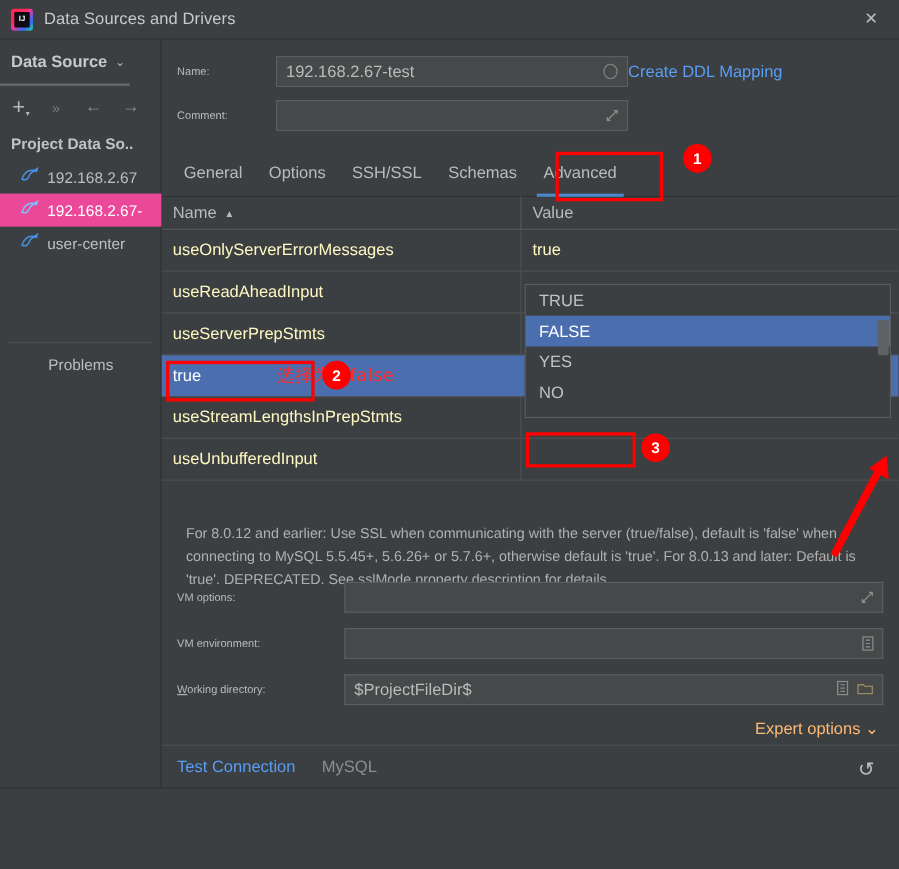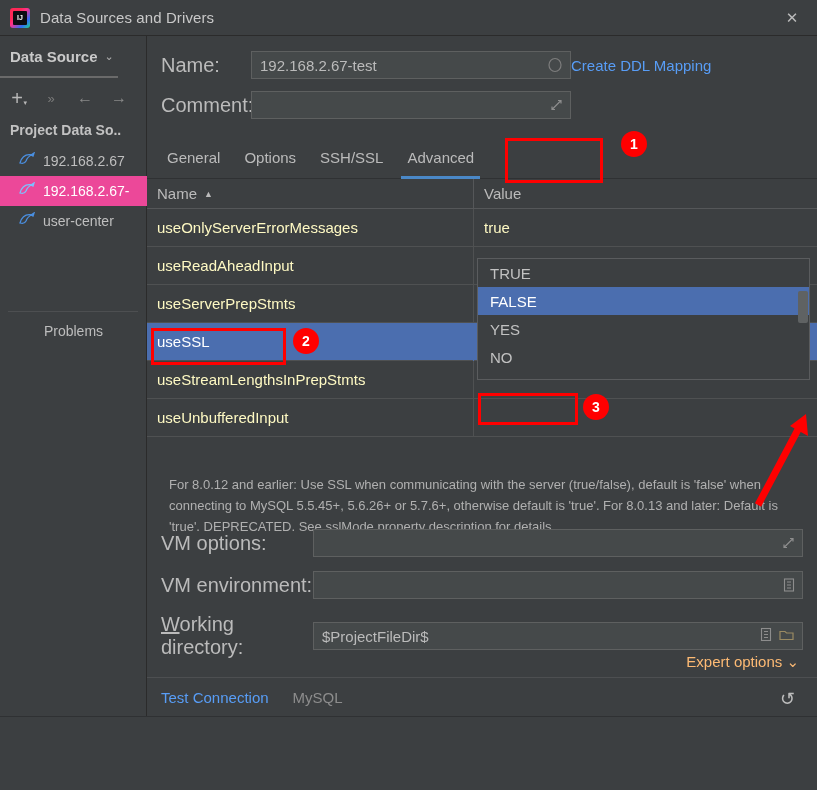--- a/index.html
+++ b/index.html
@@ -104,21 +104,21 @@
     position: absolute; left: 2px; top: 719px; width: 132px; height: 9px;
     background: #5b5f62; border-radius: 4px;
   }
 
   
   .main {
     position: absolute; left: 147px; top: 36px; width: 670px; height: 680px;
     background: #3c3f41;
   }
   .field-row { position: absolute; display: flex; align-items: center; }
-  .flabel { font-size: 20px; color: #bbbbbb; }
+  .flabel { font-size: 10px; color: #bbbbbb; }
   .flabel u { text-decoration: underline; }
   .finput {
     background: #45494a; border: 1px solid #5e6060;
     height: 28px; font-size: 15px; color: #bbbbbb;
     display: flex; align-items: center; padding: 0 8px;
     position: relative;
   }
   .finput .val { color: #bbbbbb; }
   .finput .rgt {
     position: absolute; right: 7px; top: 50%; transform: translateY(-50%);
@@ -315,20 +315,21 @@
               <path d="M2 11 L11 2 M8 2 L11 2 L11 5 M2 8 L2 11 L5 11" fill="none" stroke="#8d8d8d" stroke-width="1.2"></path>
             </svg>
         </span>
       </span>
     </div>
 
     <div class="tabs">
       <div class="tab">General</div>
       <div class="tab">Options</div>
       <div class="tab">SSH/SSL</div>
+      <div class="tab">Schemas</div>
       <div class="tab active">Advanced</div>
     </div>
 
     <div class="tbl">
       <div class="thead">
         <div class="th1">
           <span>Name</span>
           <span class="sort-arrow">▲</span>
         </div>
         <div class="th2">Value</div>
@@ -341,21 +342,20 @@
       <div class="trow">
         <div class="c1">useReadAheadInput</div>
         <div class="c2">true</div>
       </div>
       <div class="trow">
         <div class="c1">useServerPrepStmts</div>
         <div class="c2">false</div>
       </div>
 
       <div class="trow sel">
-        <div class="c1">useSSL</div>
         <div class="c2">
           <span>true</span>
           <span class="cn-note">选择为：false</span>
           <span class="cell-caret">▼</span>
         </div>
       </div>
 
       <div class="trow">
         <div class="c1">useStreamLengthsInPrepStmts</div>
         <div class="c2"></div>

